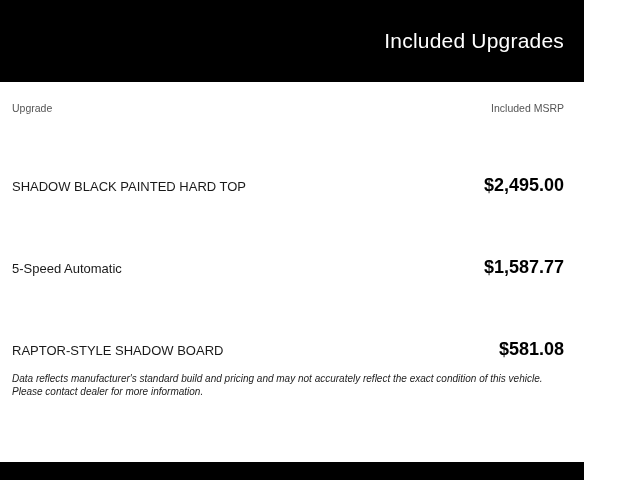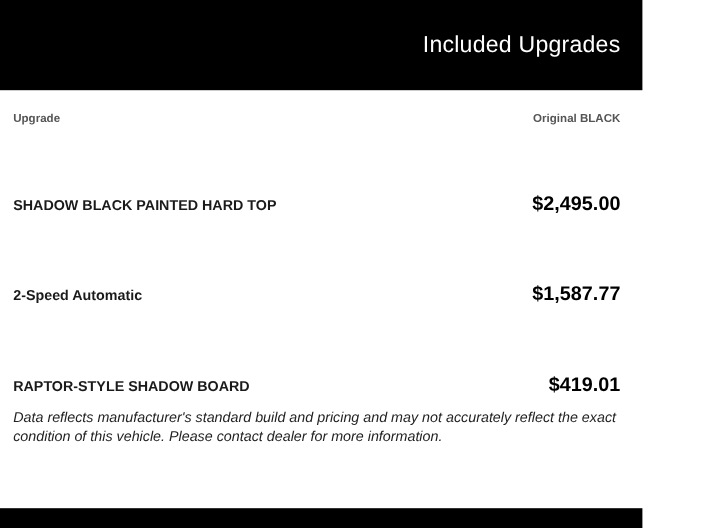--- a/index.html
+++ b/index.html
@@ -38,50 +38,50 @@
   .table-head {
     display: flex;
     justify-content: space-between;
     align-items: center;
     padding: 20px 20px 0 12px;
     box-sizing: border-box;
   }
   .col-head {
     color: #555555;
     font-size: 10.5px;
-    font-weight: 700;
+    font-weight: 400;
   }
   .rows {
     padding: 0 20px 0 12px;
     box-sizing: border-box;
   }
   .row {
     display: flex;
     justify-content: space-between;
     align-items: flex-end;
     height: 82px;
     box-sizing: border-box;
   }
   .row-label {
     color: #1a1a1a;
     font-size: 13px;
-    font-weight: 700;
+    font-weight: 400;
     padding-bottom: 2px;
   }
   .row-price {
     color: #000000;
     font-size: 18px;
     font-weight: bold;
     white-space: nowrap;
     margin-left: 25px;
   }
   .disclaimer {
     padding: 12px 20px 0 12px;
     color: #222222;
-    font-size: 13px;
+    font-size: 10px;
     font-style: italic;
     line-height: 1.3;
     box-sizing: border-box;
   }
   .footer-bar {
     position: absolute;
     left: 0;
     right: 0;
     bottom: 0;
     height: 18px;
@@ -92,39 +92,39 @@
 <body>
 
 <div class="page">
 
   <div class="header">
     <div class="header-title">Included Upgrades</div>
   </div>
 
   <div class="table-head">
     <div class="col-head">Upgrade</div>
-    <div class="col-head">Original BLACK</div>
+    <div class="col-head">Included MSRP</div>
   </div>
 
   <div class="rows">
 
     <div class="row">
       <div class="row-label">SHADOW BLACK PAINTED HARD TOP</div>
       <div class="row-price">$2,495.00</div>
     </div>
 
 
     <div class="row">
-      <div class="row-label">2-Speed Automatic</div>
+      <div class="row-label">5-Speed Automatic</div>
       <div class="row-price">$1,587.77</div>
     </div>
 
     <div class="row">
       <div class="row-label">RAPTOR-STYLE SHADOW BOARD</div>
-      <div class="row-price">$419.01</div>
+      <div class="row-price">$581.08</div>
     </div>
 
   </div>
 
   <div class="disclaimer">Data reflects manufacturer's standard build and pricing and may not accurately reflect the exact condition of this vehicle. Please contact dealer for more information.</div>
 
   <div class="footer-bar"></div>
 
 </div>
 

